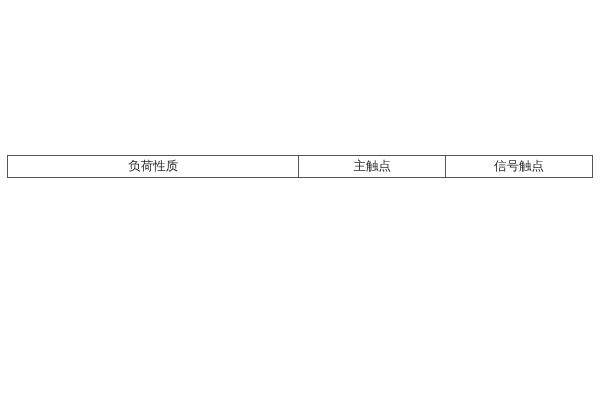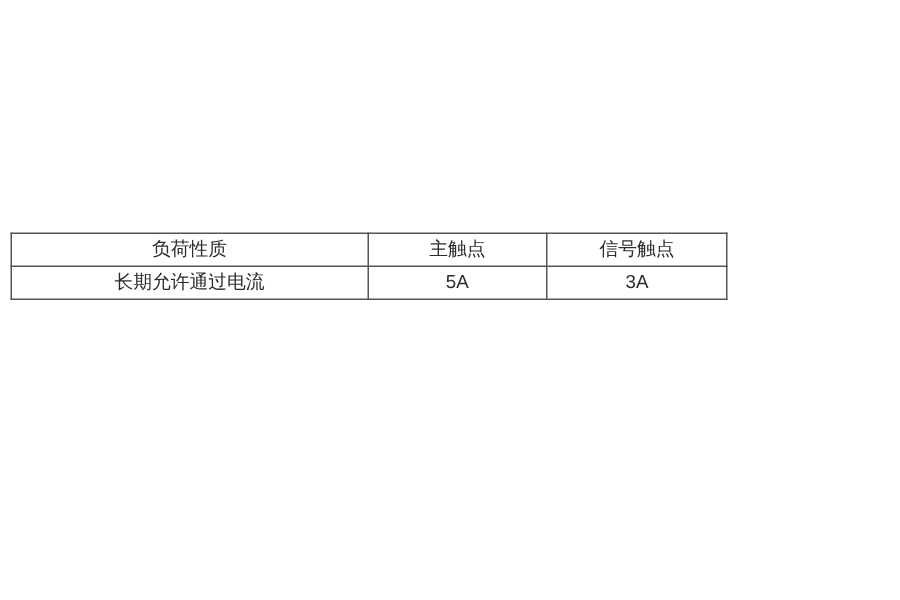--- a/index.html
+++ b/index.html
@@ -16,21 +16,21 @@
   }
   .canvas {
     position: absolute;
     inset: 0;
     background: var(--page-bg, #ffffff);
   }
   table.spec {
     position: absolute;
     left: 7px;
     top: 155px;
-    width: 478px;
+    width: 586px;
     border-collapse: collapse;
     table-layout: fixed;
   }
   table.spec th,
   table.spec td {
     border: 1px solid var(--border-color, #555555);
     height: 21px;
     padding: 0 4px;
     text-align: center;
     vertical-align: middle;
@@ -56,20 +56,15 @@
       <col class="c3">
     </colgroup>
     <thead>
       <tr>
         <th>负荷性质</th>
         <th>主触点</th>
         <th>信号触点</th>
       </tr>
     </thead>
     <tbody>
-      <tr>
-        <td>长期允许通过电流</td>
-        <td>5A</td>
-        <td>3A</td>
-      </tr>
     </tbody>
   </table>
 </div>
 
 </body></html>

